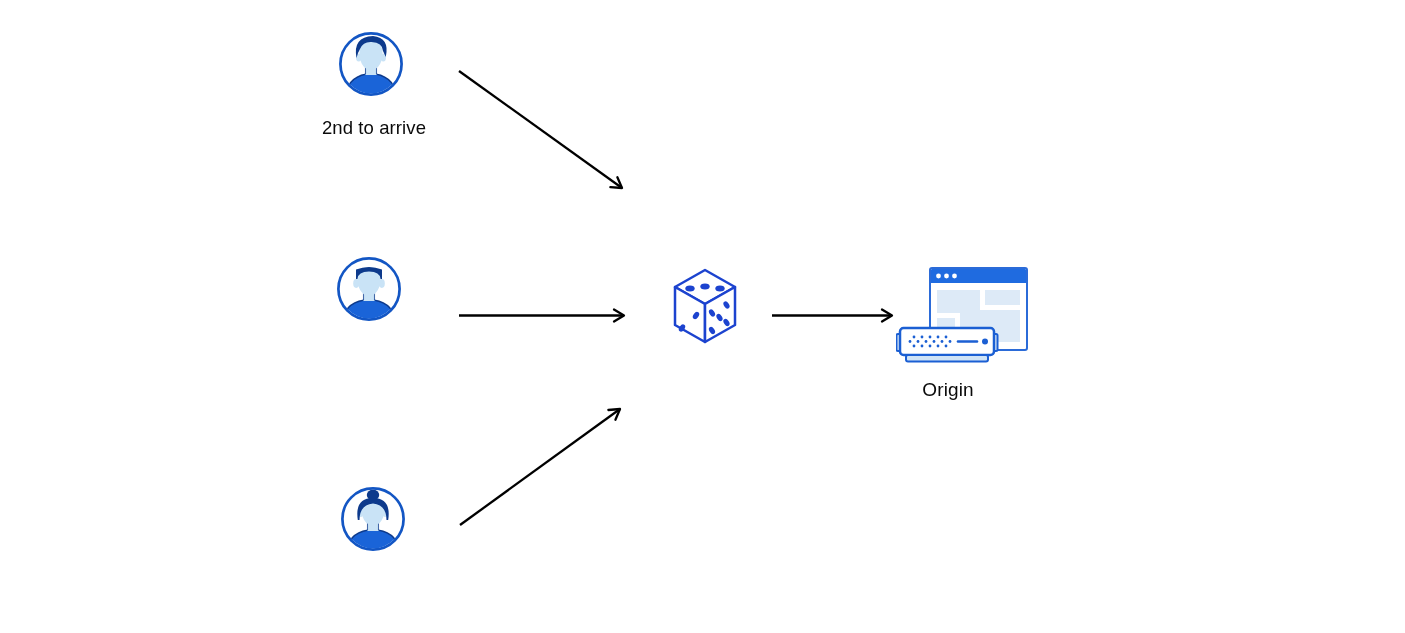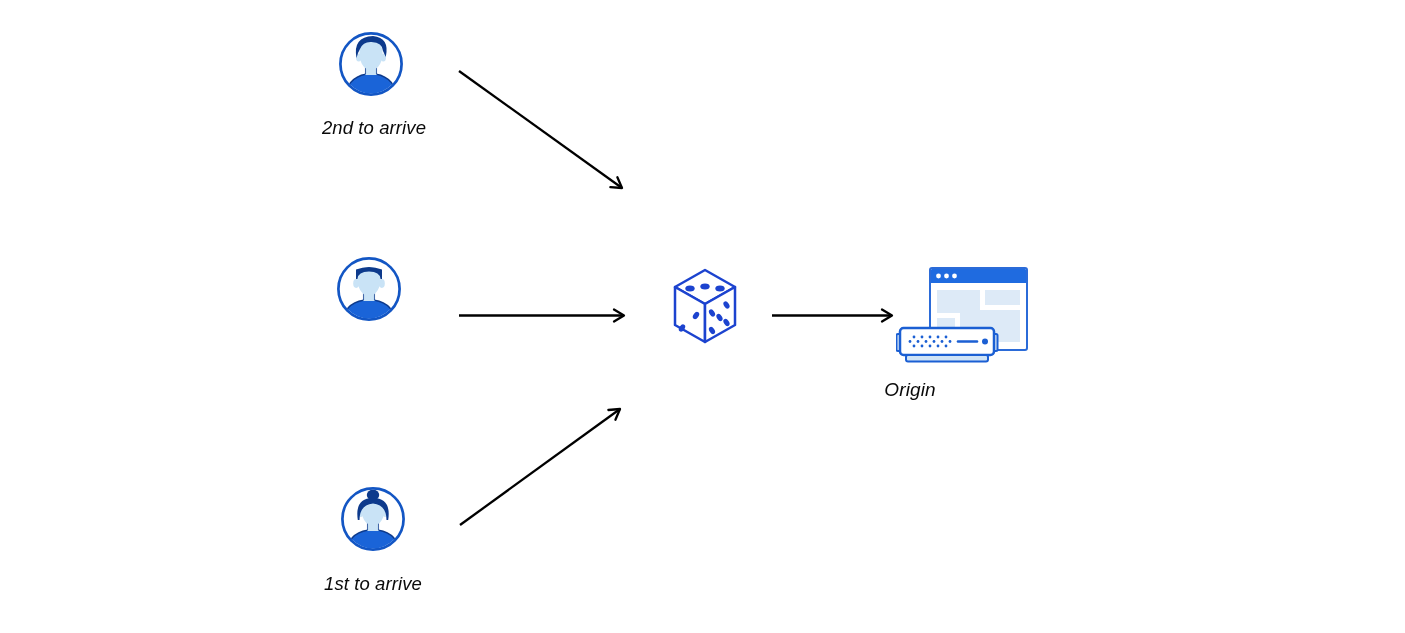--- a/index.html
+++ b/index.html
@@ -18,21 +18,20 @@
     --bg:#ffffff;
   }
   *{margin:0;padding:0;box-sizing:border-box;}
   html,body{background:var(--bg);}
   body{font-family:"Liberation Sans","DejaVu Sans",sans-serif;color:var(--text);}
   .canvas{
     position:relative;
     width:1405px;height:633px;
     background:var(--bg);
     overflow:hidden;
-    font-style:italic;
   }
   .node{position:absolute;}
   .node-label{
     position:absolute;
     width:170px;
     text-align:center;
     font-size:18.5px;
     line-height:1.2;
     color:var(--text);
     letter-spacing:.1px;
@@ -130,21 +129,20 @@
         <rect class="skin" x="27.5" y="32" width="11" height="13"></rect>
         <path class="neckline" d="M27.5 34 V44 M38.5 34 V44"></path>
         <ellipse class="skin" cx="20.7" cy="27" rx="2.7" ry="4"></ellipse>
         <ellipse class="skin" cx="45.3" cy="27" rx="2.7" ry="4"></ellipse>
         <path class="skin" d="M21.5 23 Q21.5 11.5 33 11.5 Q44.5 11.5 44.5 23 Q44.5 31.5 40 36.5 Q36.5 40 33 40 Q29.5 40 26 36.5 Q21.5 31.5 21.5 23 Z"></path>
         <path class="hair" d="M17.8 34 Q14.5 12 33 12 Q51.5 12 48.2 34 L46.5 34 Q46.5 19 33 17.5 Q19.5 19 19.5 34 Z"></path>
         <ellipse class="hair" cx="33" cy="9" rx="6.2" ry="5.4"></ellipse>
       </g>
     </svg>
   </div>
-  <div class="node-label" style="left:288px;top:573px;">1st to arrive</div>
 
   <div class="node" style="left:670px;top:267px;">
     <svg width="70" height="78" viewBox="0 0 70 78">
       <path class="dice-face" d="M35 3 L65 20 L35 37 L5 20 Z"></path>
       <path class="dice-face" d="M5 20 L35 37 L35 75 L5 58 Z"></path>
       <path class="dice-face" d="M65 20 L35 37 L35 75 L65 58 Z"></path>
 
       <ellipse class="dice-pip" cx="20" cy="21.5" rx="4.7" ry="2.9"></ellipse>
       <ellipse class="dice-pip" cx="35" cy="19.5" rx="4.7" ry="2.9"></ellipse>
       <ellipse class="dice-pip" cx="50" cy="21.5" rx="4.7" ry="2.9"></ellipse>
@@ -193,15 +191,15 @@
         <circle class="srv-dot" cx="18" cy="82" r="1.4"></circle>
           <circle class="srv-dot" cx="26" cy="82" r="1.4"></circle>
           <circle class="srv-dot" cx="34" cy="82" r="1.4"></circle>
           <circle class="srv-dot" cx="42" cy="82" r="1.4"></circle>
           <circle class="srv-dot" cx="50" cy="82" r="1.4"></circle>
       </g>
       <line class="srv-line" x1="62" y1="77.5" x2="81" y2="77.5"></line>
       <circle class="srv-dot" cx="89" cy="77.5" r="3"></circle>
     </svg>
   </div>
-  <div class="node-label" style="left:825px;top:379px;font-size:19px;">Origin</div>
+  <div class="node-label" style="left:863px;top:379px;font-size:19px;">Origin</div>
 
 </div>
 
 </body></html>

